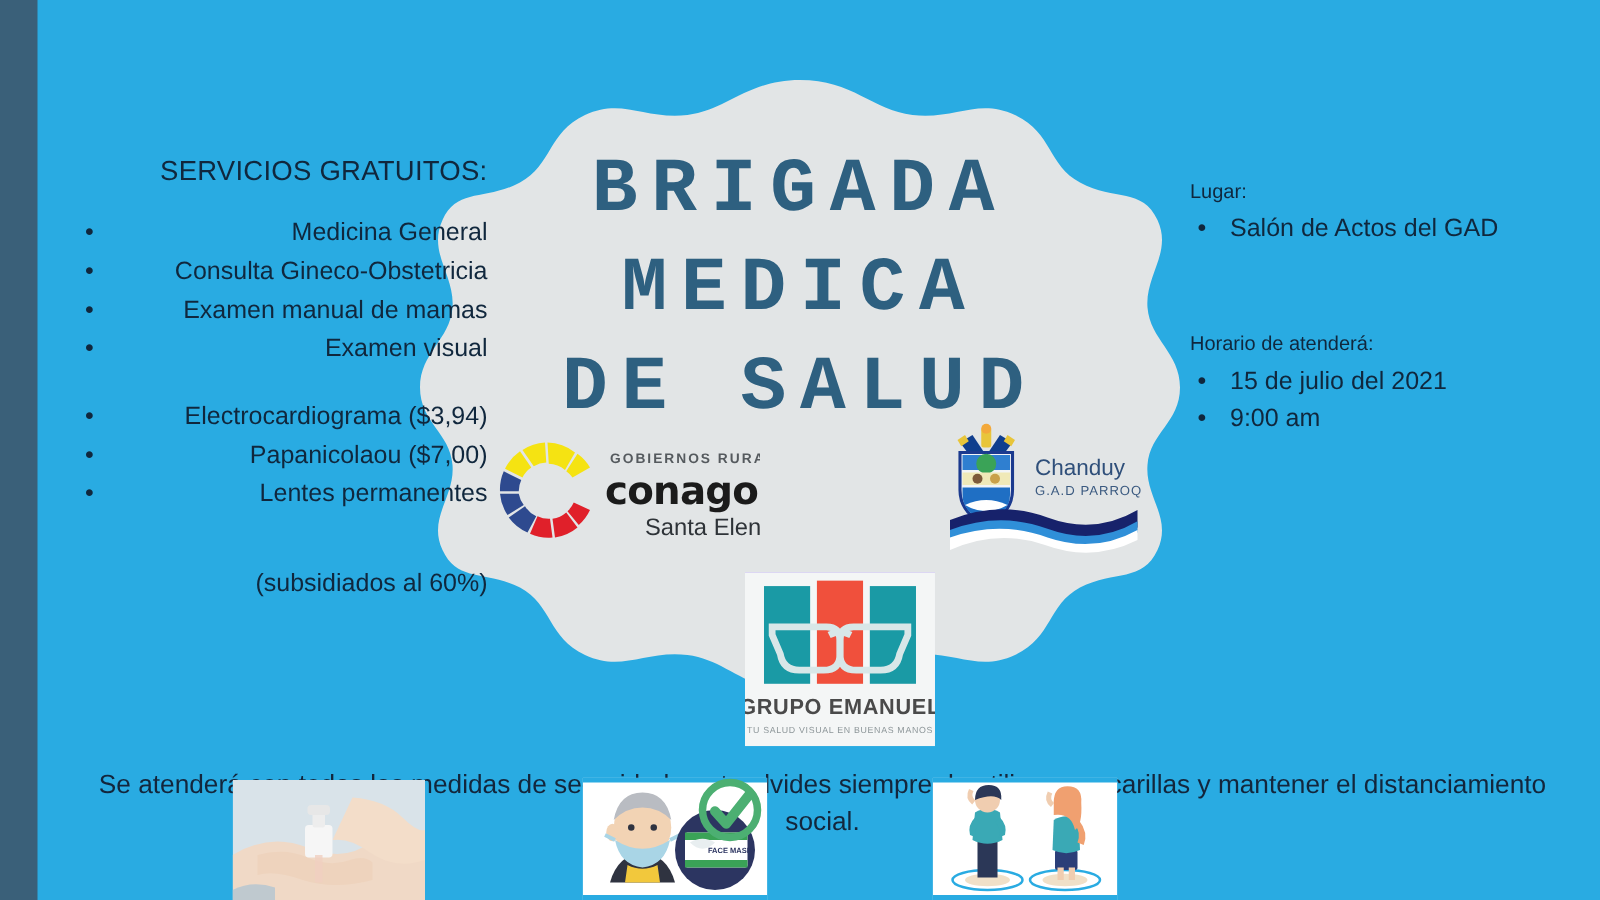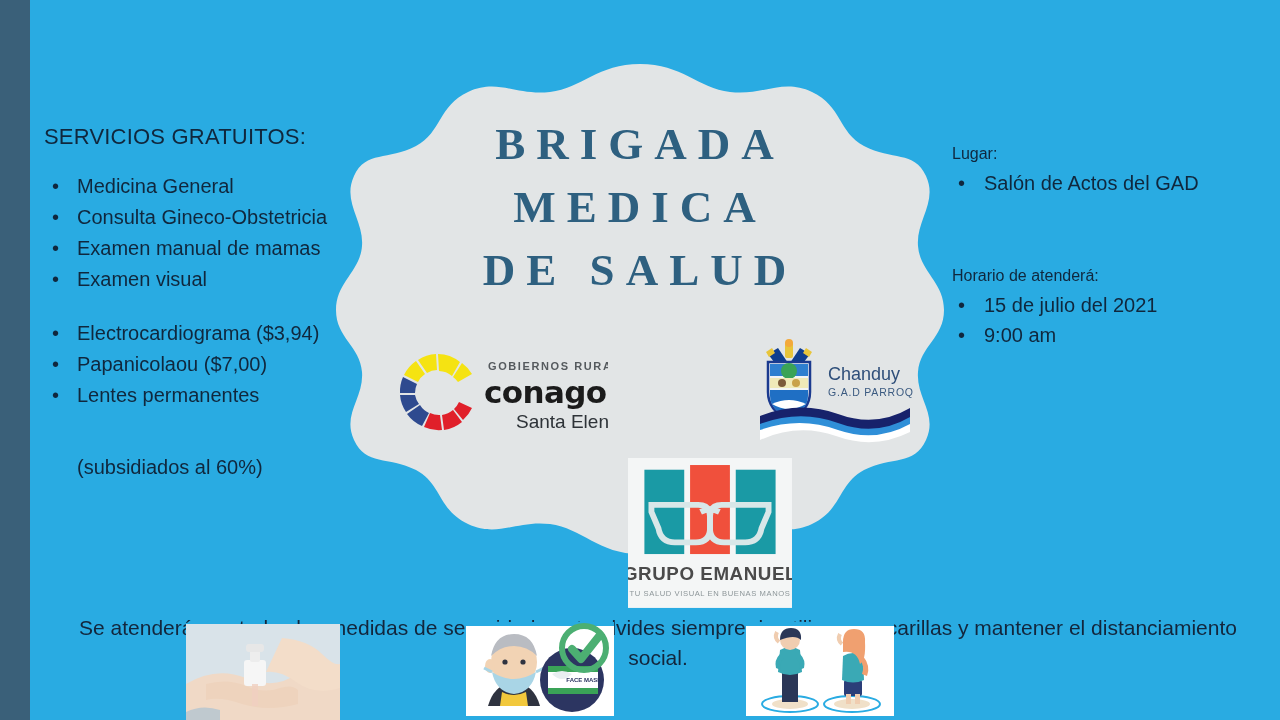--- a/index.html
+++ b/index.html
@@ -12,21 +12,21 @@
   #poster{position:absolute;inset:0;}
 
   
   .edge-bar{position:absolute;left:0;top:0;width:30px;height:720px;background:#3a6079;}
 
   
   .blob{position:absolute;left:330px;top:62px;width:620px;height:530px;}
   .blob svg{display:block;width:100%;height:100%;}
 
   
-  .services{position:absolute;left:44px;top:124px;width:330px;}
+  .services{position:absolute;left:60px;top:124px;width:330px;text-align:right;}
   .svc-title{font-size:22px;letter-spacing:.2px;color:#10273d;margin:0 0 22px 0;font-weight:400;}
   .svc-list{list-style:none;margin:0;padding:0;}
   .svc-list li{
     position:relative;padding-left:33px;font-size:20px;line-height:28px;
     color:#10273d;margin-bottom:3px;white-space:nowrap;
   }
   .svc-list li.gap{margin-top:26px;}
   .svc-list li.cont{padding-left:33px;white-space:nowrap;margin-top:44px;}
   .svc-list li .bullet{position:absolute;left:8px;top:0;font-size:20px;line-height:28px;}
 
@@ -36,34 +36,34 @@
   .info-list{list-style:none;margin:0 0 0 0;padding:0;}
   .info-list li{position:relative;padding-left:32px;font-size:20px;line-height:30px;color:#10273d;white-space:nowrap;}
   .info-list li .bullet{position:absolute;left:6px;top:0;}
   .info-block2{margin-top:64px;}
 
   
   .title{
     position:absolute;left:430px;top:122px;width:420px;text-align:center;
     color:#2e6080;font-weight:bold;line-height:1.0;
   }
-  .title .ln{display:block;font-size:45px;letter-spacing:11px;margin-bottom:18px;
-             font-family:Liberation Serif, serif;}
+  .title .ln{display:block;font-size:61px;letter-spacing:11px;margin-bottom:18px;
+             font-family:Liberation Mono, monospace;}
   .title .ln3{margin-bottom:0;}
 
   
   .logo-conagopare{position:absolute;left:396px;top:348px;width:212px;height:92px;}
   .logo-conagopare svg{display:block;}
 
   
   .logo-chanduy{position:absolute;left:748px;top:338px;width:165px;height:108px;}
   .logo-chanduy svg{display:block;}
 
   
-  .logo-emanuel{position:absolute;left:628px;top:458px;width:164px;height:128px;background:#c4b5fd;}
+  .logo-emanuel{position:absolute;left:596px;top:458px;width:152px;height:128px;background:#c4b5fd;}
   .logo-emanuel svg{display:block;}
 
   
   .notice{
     position:absolute;left:56px;top:592px;width:1204px;text-align:center;
     font-size:21px;line-height:30px;color:#13263c;
   }
 
   
   .photo{position:absolute;overflow:hidden;}

